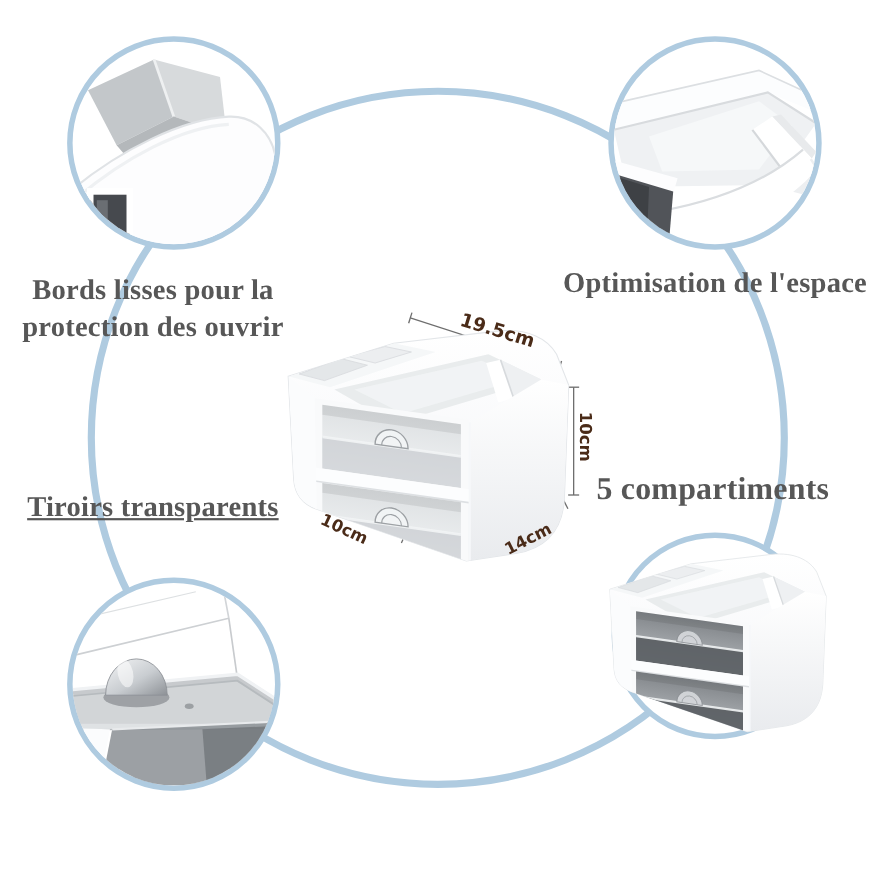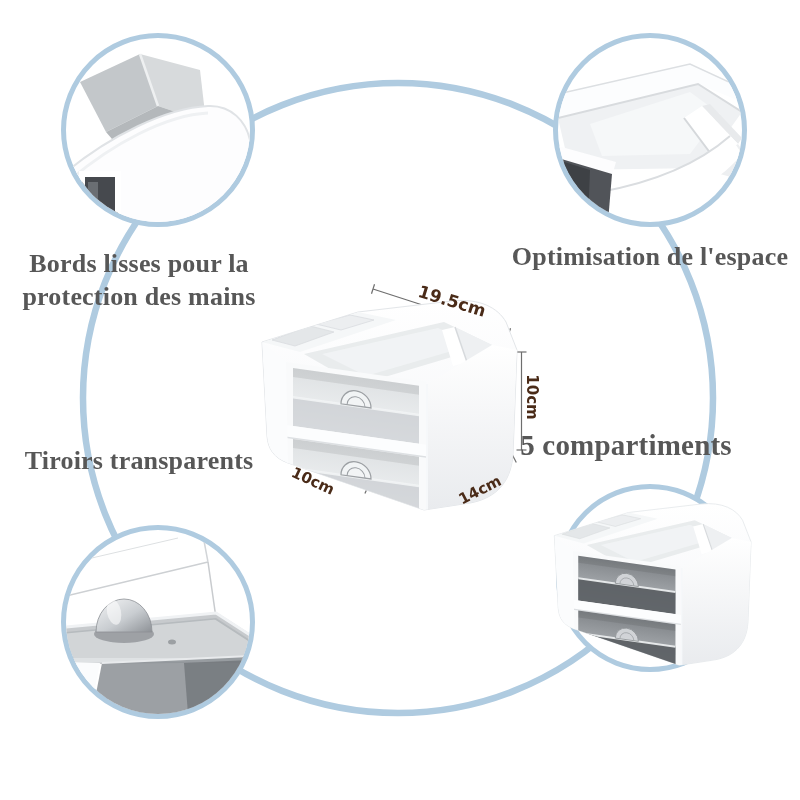--- a/index.html
+++ b/index.html
@@ -6,22 +6,22 @@
   #stage{position:relative;width:800px;height:800px;background:#fff;overflow:hidden;
          font-family:"Liberation Serif","DejaVu Serif",serif;}
   .layer{position:absolute;left:0;top:0;}
   
   .feature{position:absolute;color:var(--feature-text,#575757);font-weight:700;
            text-align:center;letter-spacing:.2px;}
   .feature span{display:block;}
   .f-two{font-size:26px;line-height:33px;}
   #feature-smooth{left:0;top:247;width:278px;top:247px;}
   #feature-space{left:495px;top:241px;width:310px;font-size:26px;line-height:31px;white-space:nowrap;}
-  #feature-drawers{left:0px;top:444px;width:278px;}
-  #feature-compartments{left:496px;top:429px;width:260px;font-size:29px;line-height:33px;white-space:nowrap;}
+  #feature-drawers{left:0px;top:444px;width:278px;text-decoration:underline;}
+  #feature-compartments{left:518px;top:429px;width:260px;font-size:29px;line-height:33px;white-space:nowrap;}
   
   .dim{position:absolute;color:var(--dimension-text,#4a2b18);
        font-family:"DejaVu Sans","Liberation Sans",sans-serif;font-weight:700;
        white-space:nowrap;transform-origin:center center;}
   #dim-top{left:452px;top:301px;font-size:17px;transform:translate(-50%,-50%) rotate(17deg);}
   #dim-height{left:532px;top:397px;font-size:15px;transform:translate(-50%,-50%) rotate(90deg);}
   #dim-drawer{left:313px;top:481px;font-size:15px;transform:translate(-50%,-50%) rotate(25deg);}
   #dim-depth{left:480px;top:490px;font-size:15px;transform:translate(-50%,-50%) rotate(-27deg);}
   
   .detail-circle{position:absolute;border-radius:50%;border:5px solid var(--accent,#afcbe0);
@@ -120,21 +120,21 @@
   </g>
     </svg>
 
   <div class="dim" id="dim-top">19.5cm</div>
   <div class="dim" id="dim-height">10cm</div>
   <div class="dim" id="dim-drawer">10cm</div>
   <div class="dim" id="dim-depth">14cm</div>
 
   <div class="feature f-two" id="feature-smooth">
     <span>Bords lisses pour la</span>
-    <span>protection des mains</span>
+    <span>protection des ouvrir</span>
   </div>
   <div class="feature" id="feature-space">
     <span>Optimisation de l'espace</span>
   </div>
   <div class="feature f-two" id="feature-drawers">
     <span>Tiroirs transparents</span>
   </div>
   <div class="feature" id="feature-compartments">
     <span>5 compartiments</span>
   </div>

